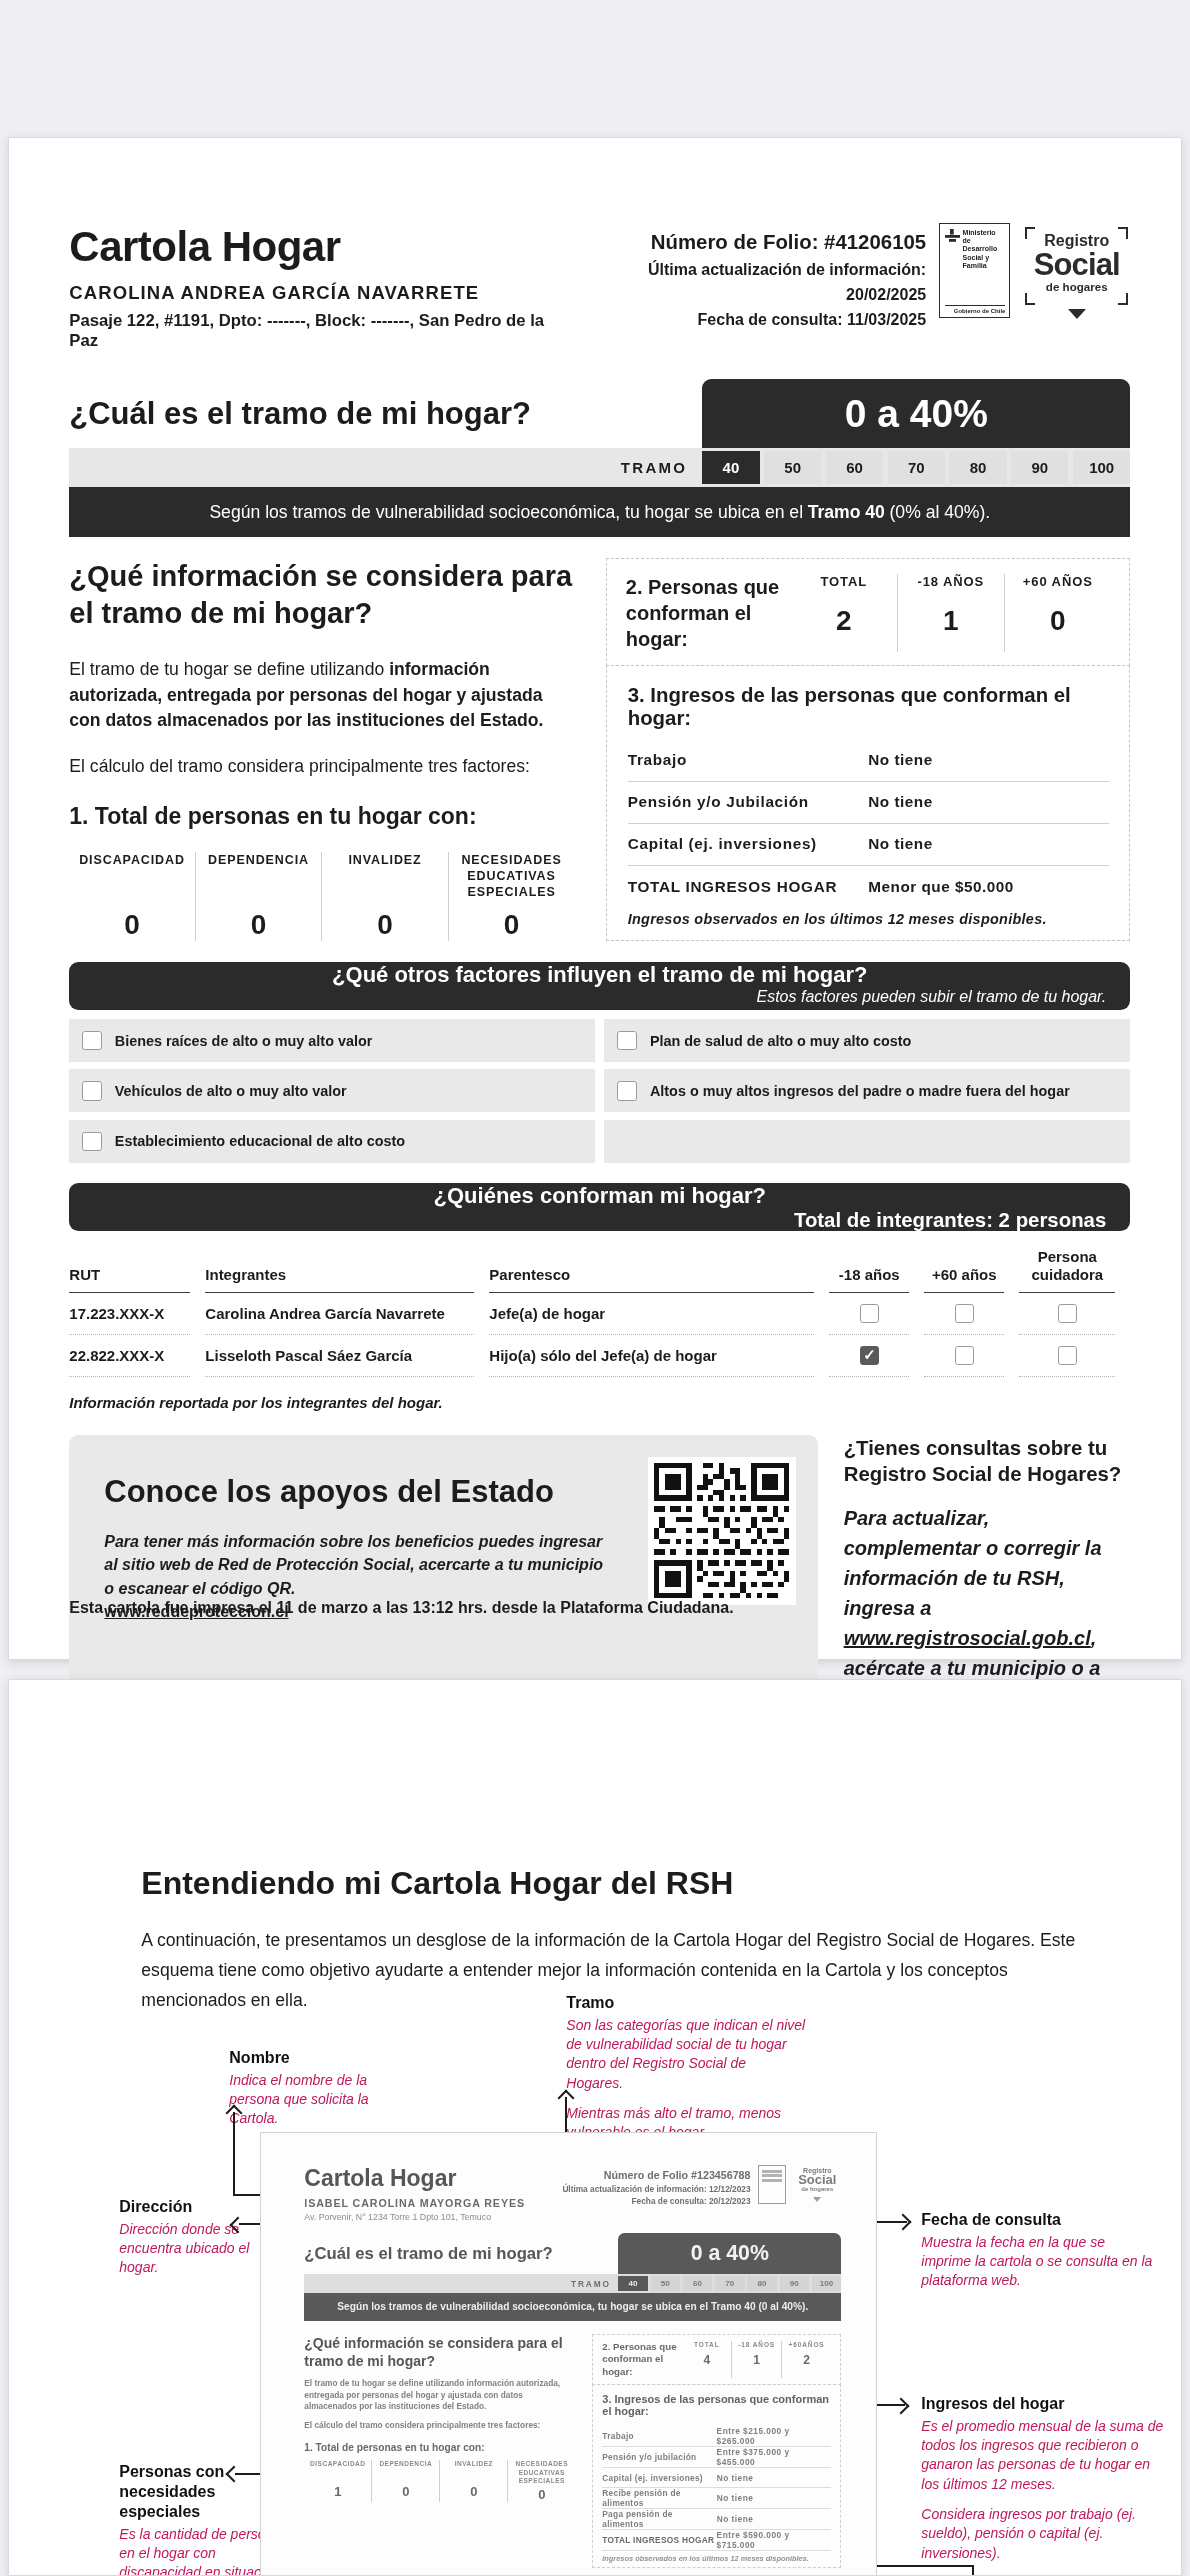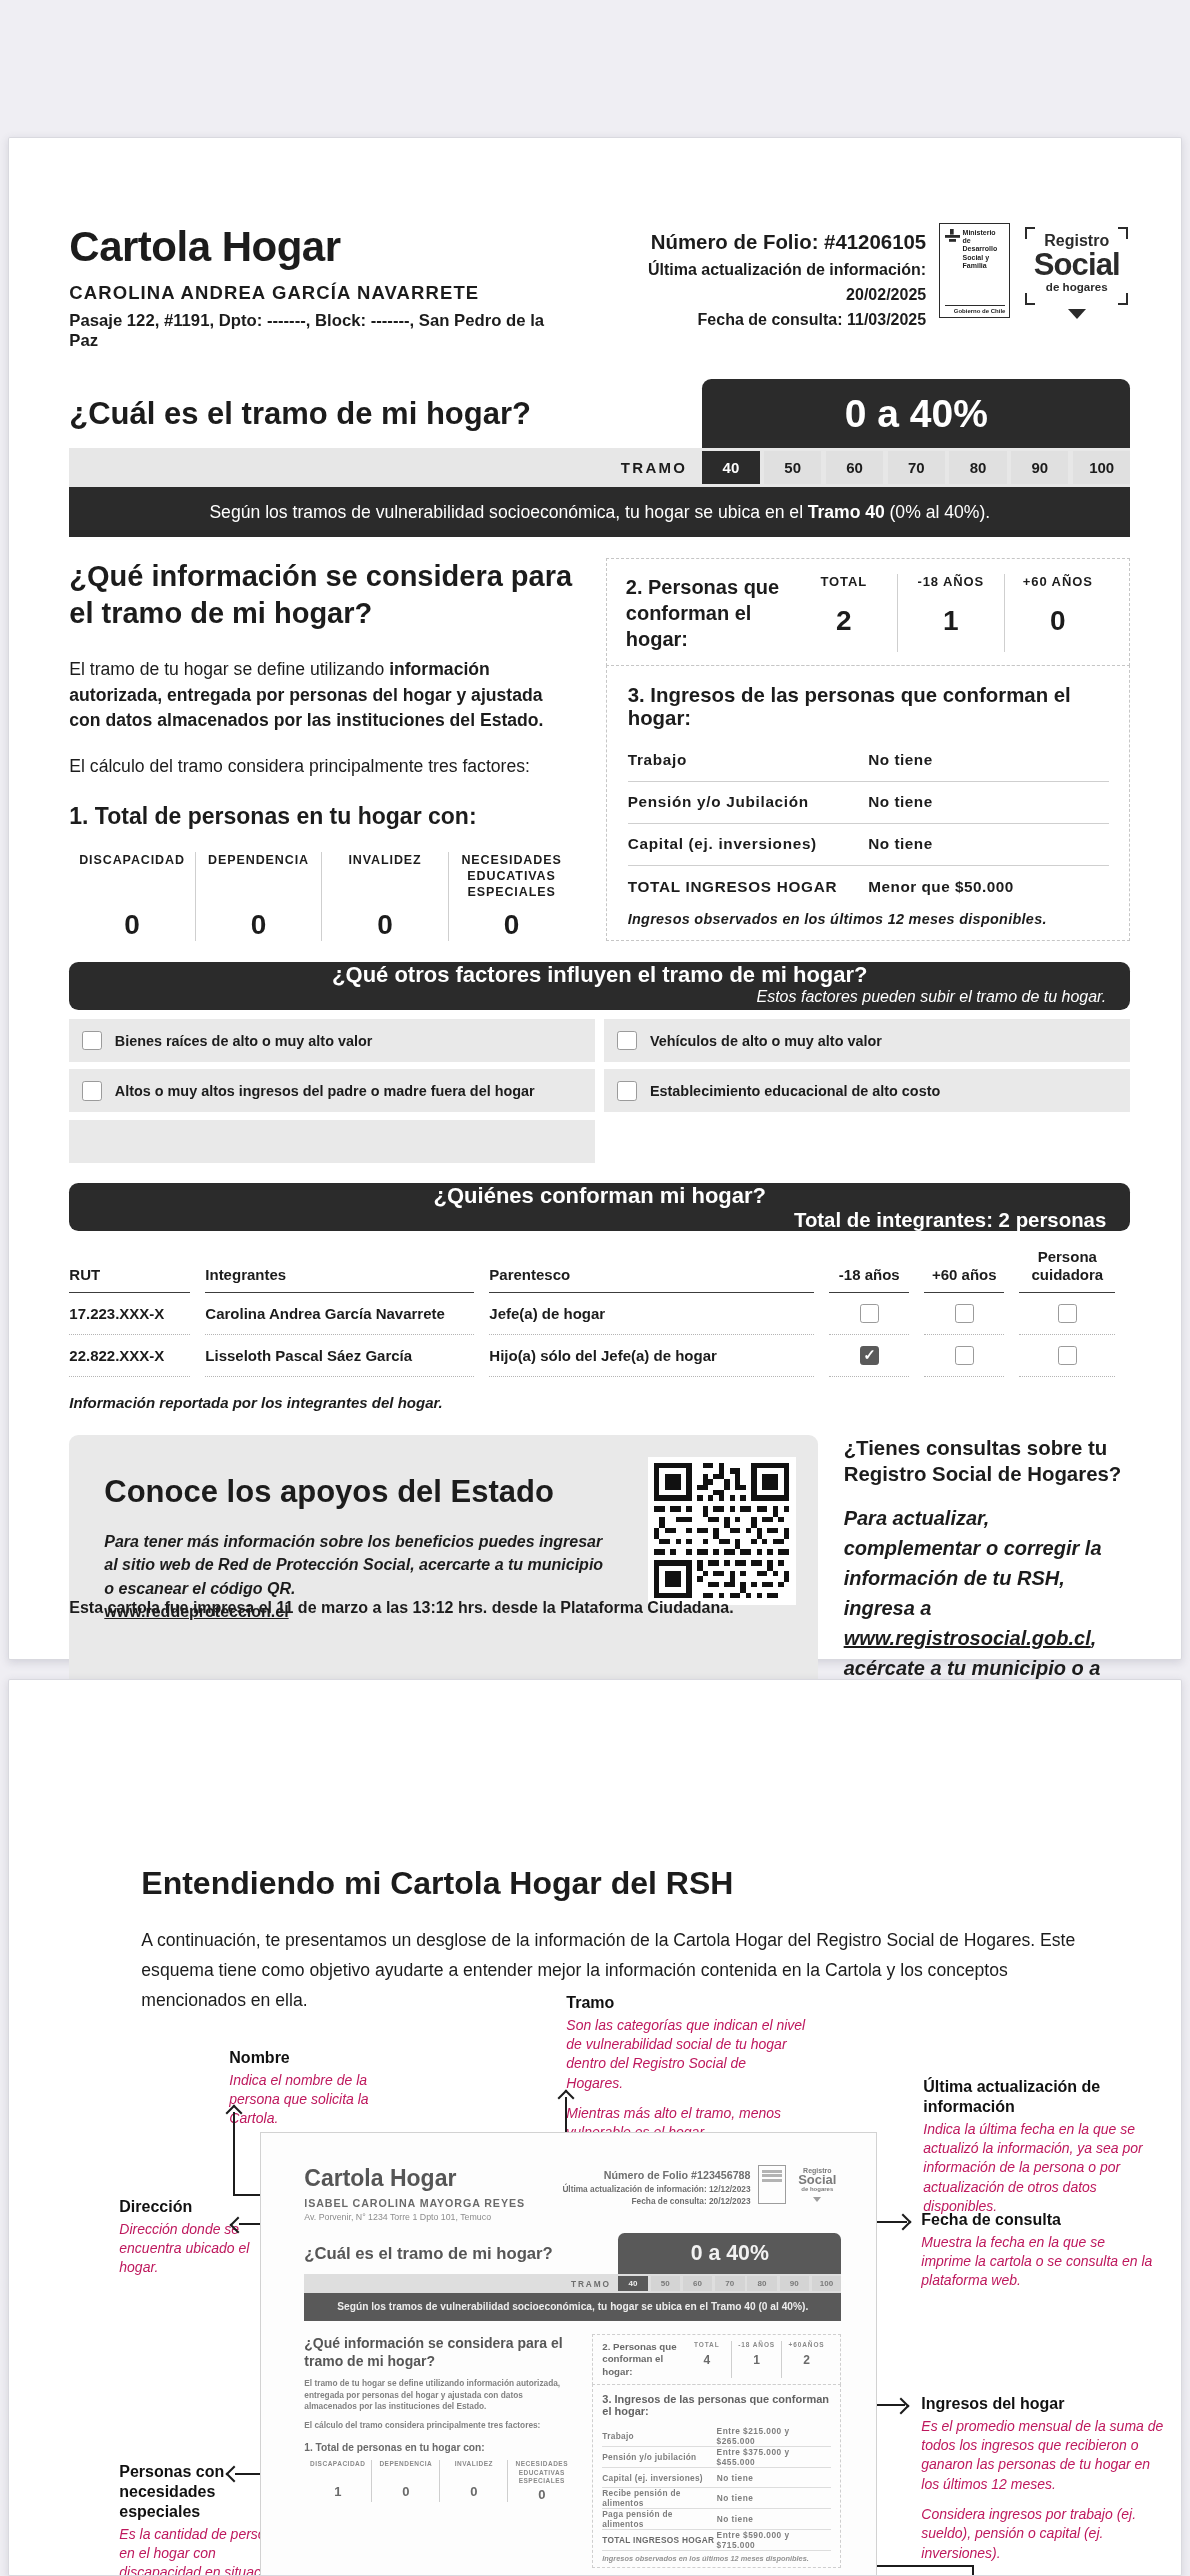--- a/index.html
+++ b/index.html
@@ -309,20 +309,24 @@
       <span class="sb-l">¿Qué otros factores influyen el tramo de mi hogar?</span>
       <span class="sb-r">Estos factores pueden subir el tramo de tu hogar.</span>
     </div>
     <div class="fgrid">
       <div class="fcell">
           <span class="cb"></span>
           <span class="ft">Bienes raíces de alto o muy alto valor</span>
         </div>
       <div class="fcell">
           <span class="cb"></span>
+          <span class="ft">Plan de salud de alto o muy alto costo</span>
+        </div>
+      <div class="fcell">
+          <span class="cb"></span>
           <span class="ft">Vehículos de alto o muy alto valor</span>
         </div>
       <div class="fcell">
           <span class="cb"></span>
           <span class="ft">Altos o muy altos ingresos del padre o madre fuera del hogar</span>
         </div>
       <div class="fcell">
           <span class="cb"></span>
           <span class="ft">Establecimiento educacional de alto costo</span>
         </div>
@@ -411,24 +415,20 @@
     <div class="at">Indica el nombre de la persona que solicita la Cartola.</div>
   </div>
   <div class="ann" style="left:557px; top:313px; width:239px;">
     <div class="al">Tramo</div>
     <div class="at">Son las categorías que indican el nivel de vulnerabilidad social de tu hogar dentro del Registro Social de Hogares.</div>
     <div class="at">Mientras más alto el tramo, menos vulnerable es el hogar.</div>
   </div>
   <div class="ann" style="left:110px; top:517px; width:156px;">
     <div class="al">Dirección</div>
     <div class="at">Dirección donde se encuentra ubicado el hogar.</div>
-  </div>
-  <div class="ann" style="left:914px; top:397px; width:243px;">
-    <div class="al">Última actualización de información</div>
-    <div class="at">Indica la última fecha en la que se actualizó la información, ya sea por información de la persona o por actualización de otros datos disponibles.</div>
   </div>
   <div class="ann" style="left:912px; top:530px; width:232px;">
     <div class="al">Fecha de consulta</div>
     <div class="at">Muestra la fecha en la que se imprime la cartola o se consulta en la plataforma web.</div>
   </div>
   <div class="ann" style="left:912px; top:714px; width:243px;">
     <div class="al">Ingresos del hogar</div>
     <div class="at">Es el promedio mensual de la suma de todos los ingresos que recibieron o ganaron las personas de tu hogar en los últimos 12 meses.</div>
     <div class="at">Considera ingresos por trabajo (ej. sueldo), pensión o capital (ej. inversiones).</div>
   </div>

